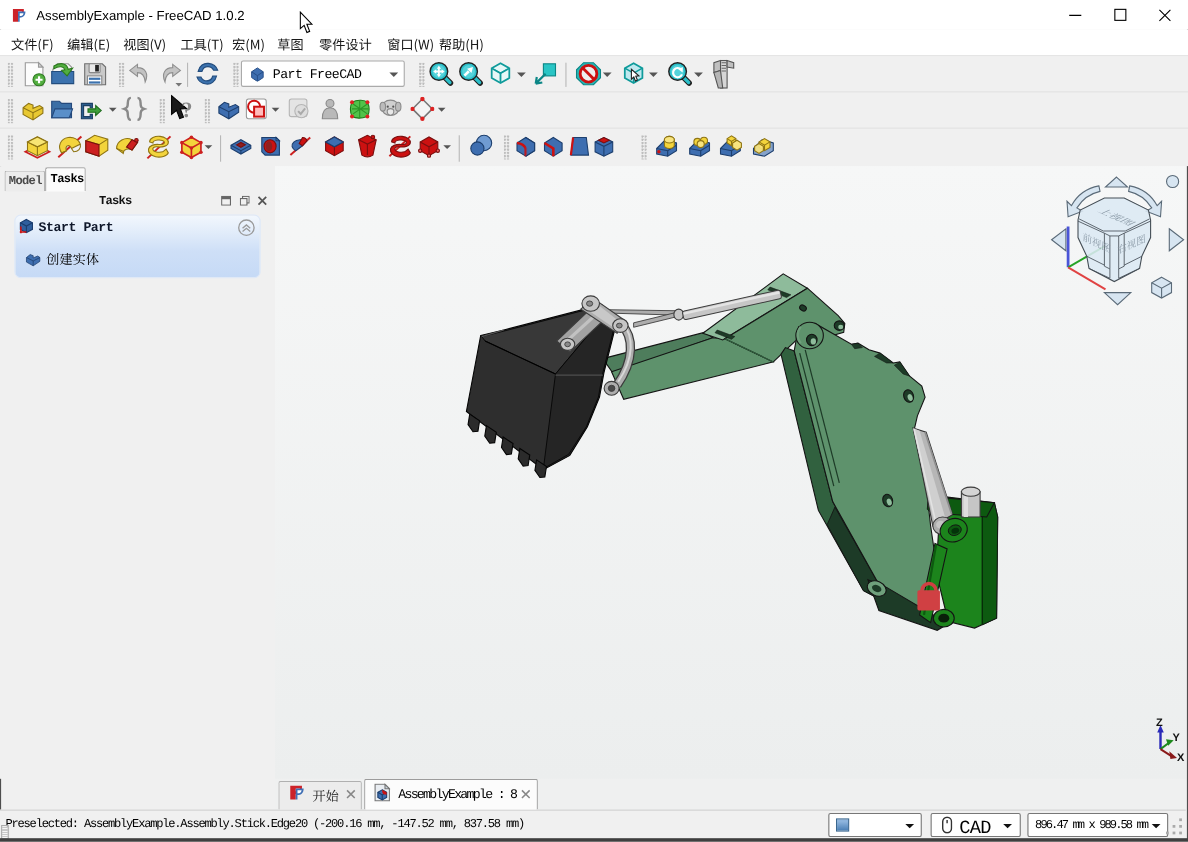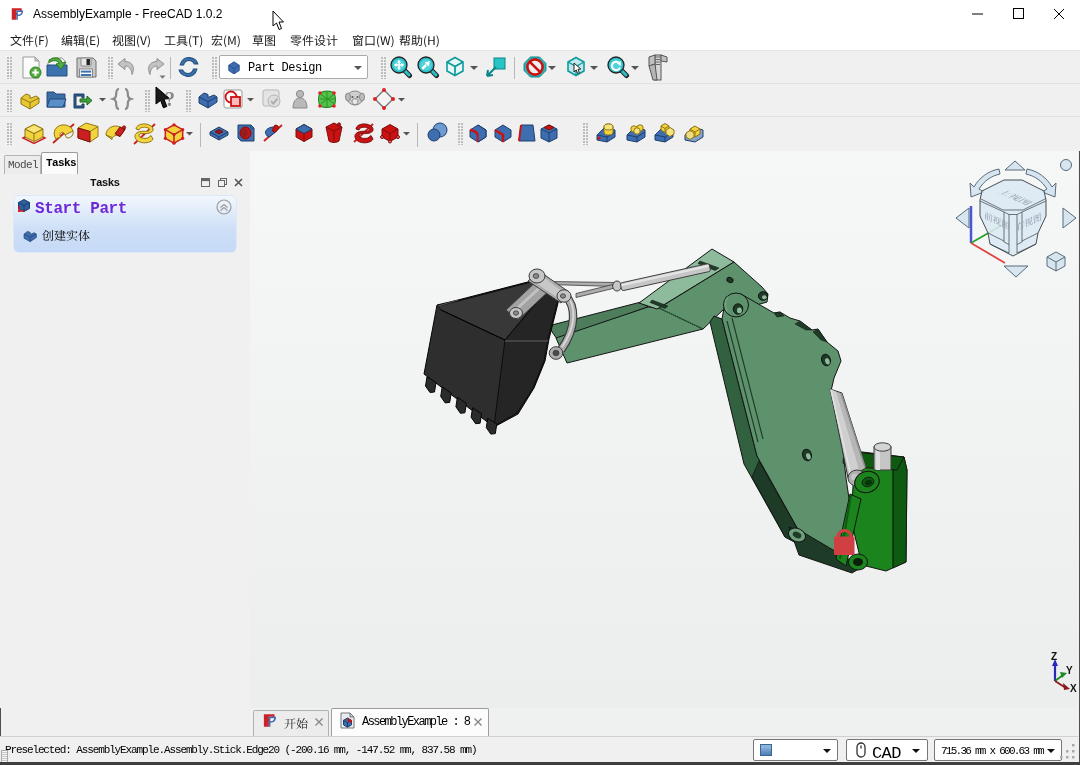--- a/index.html
+++ b/index.html
@@ -247,21 +247,21 @@
     <svg class="abs" style="left:176px;top:54px" width="25" height="26" viewBox="0 0 24 24">
       <path d="M4 10 C5 5 9 2.5 13 3 C17 3.5 20 6 21 9 L17.5 9 C16.5 7 14.5 5.8 12.5 5.8 C10 5.8 8 7.5 7.3 10 Z" fill="#3c72ae" stroke="#234d7e"></path>
       <path d="M20 14 C19 19 15 21.5 11 21 C7 20.5 4 18 3 15 L6.5 15 C7.5 17 9.5 18.2 11.5 18.2 C14 18.2 16 16.5 16.7 14 Z" fill="#3c72ae" stroke="#234d7e"></path>
     </svg>
     <div class="combo" style="left:219px;top:55px;width:149px;height:24px;border-color:#aaa"></div>
     <svg class="abs" style="left:227px;top:60px" width="14" height="14" viewBox="0 0 16 16">
       <path d="M2 6 l6 -4 6 4 v6 l-6 4 -6 -4 z" fill="#3e6eb0" stroke="#274e87"></path>
       <path d="M2 6 l6 4 6 -4" fill="none" stroke="#274e87"></path>
       <path d="M8 10 v6" stroke="#274e87"></path>
     </svg>
-    <div class="abs mono" style="left:248px;top:61px;font-size:12px;letter-spacing:-0.5px;color:#000">Part Design</div>
+    <div class="abs mono" style="left:248px;top:61px;font-size:12px;letter-spacing:-0.5px;color:#000">Part FreeCAD</div>
     <svg class="abs" style="left:353px;top:64px" width="10" height="8" viewBox="0 0 10 8">
       <path d="M1 2 l4 4 4 -4 z" fill="#555"></path>
     </svg>
     <svg class="abs" style="left:389px;top:55px" width="24" height="24" viewBox="0 0 24 24">
       <path d="M14.6 14.6 L20.5 20.5" stroke="#222" stroke-width="5" stroke-linecap="round"></path>
       <path d="M14.6 14.6 L20 20" stroke="#2bbfc9" stroke-width="3" stroke-linecap="round"></path>
       <circle cx="10" cy="10" r="8" fill="#2bbfc9" stroke="#222" stroke-width="1.3"></circle>
       <circle cx="10" cy="10" r="5.8" fill="#54d2da" stroke="none"></circle>
       <path d="M10 4.8 L12 7.5 L10.8 7.5 L10.8 9.2 L12.5 9.2 L12.5 8 L15.2 10 L12.5 12 L12.5 10.8 L10.8 10.8 L10.8 12.5 L12 12.5 L10 15.2 L8 12.5 L9.2 12.5 L9.2 10.8 L7.5 10.8 L7.5 12 L4.8 10 L7.5 8 L7.5 9.2 L9.2 9.2 L9.2 7.5 L8 7.5 Z" fill="#fff" stroke="none"></path>
     </svg>
@@ -515,41 +515,41 @@
       <path d="M14 9 l4 -2.5 4 2.5 v4 l-4 2.5 -4 -2.5 z" fill="#f8e47e" stroke="#8f7514"></path>
     </svg>
     <svg class="abs" style="left:682px;top:121px" width="24" height="24" viewBox="0 0 24 24">
       <path d="M3 14 l8 -8 10 3 v7 l-8 5 -10 -2 z" fill="#3e6eb0" stroke="#1d3f6e" fill-opacity="0.6"></path>
       <path d="M8 8 l5 -3 5 3 v5 l-5 3 -5 -3 z" fill="#f3d43c" stroke="#8f7514"></path>
       <path d="M8 8 l5 3 5 -3 M13 11 v5" fill="none" stroke="#8f7514"></path>
       <path d="M4 12 l4 -2.5 4 2.5 v4 l-4 2.5 -4 -2.5 z" fill="#f8e47e" stroke="#8f7514" fill-opacity="0.9"></path>
     </svg>
     <div class="abs" style="left:4px;top:155px;width:37px;height:19px;background:#ececec;border:1px solid #b4b4b4;border-bottom:none;border-radius:2px 2px 0 0"></div>
     <div class="abs" style="left:41px;top:152px;width:37px;height:22px;background:#fbfbfb;border:1px solid #9c9c9c;border-bottom:none;border-radius:2px 2px 0 0"></div>
-    <div class="abs mono" style="left:8px;top:159px;font-size:11px;letter-spacing:-0.6px;color:#4a4a4a;font-weight:normal">Model</div>
+    <div class="abs mono" style="left:8px;top:159px;font-size:11px;letter-spacing:-0.6px;color:#4a4a4a;font-weight:bold">Model</div>
     <div class="abs mono" style="left:46px;top:157px;font-size:11px;letter-spacing:-0.6px;color:#000;font-weight:bold">Tasks</div>
     <div class="abs mono" style="left:90px;top:177px;font-size:11px;letter-spacing:-0.7px;color:#111;font-weight:bold">Tasks</div>
     <svg class="abs" style="left:201px;top:178px" width="9" height="9" viewBox="0 0 9 9">
       <rect x="0.5" y="0.5" width="8" height="8" fill="none" stroke="#666"></rect>
       <rect x="0.5" y="0.5" width="8" height="2.6" fill="#666"></rect>
     </svg>
     <svg class="abs" style="left:218px;top:178px" width="9" height="9" viewBox="0 0 9 9">
       <rect x="2.5" y="0.5" width="6" height="6" fill="none" stroke="#666"></rect>
       <rect x="0.5" y="2.5" width="6" height="6" fill="#f0f0f0" stroke="#666"></rect>
     </svg>
     <svg class="abs" style="left:234px;top:178px" width="9" height="9" viewBox="0 0 9 9">
       <path d="M1 1 L8 8 M8 1 L1 8" stroke="#555" stroke-width="1.6"></path>
     </svg>
     <div class="abs" style="left:13px;top:195px;width:224px;height:58px;border-radius:6px;background:linear-gradient(#f2f7fd 0%,#e1ecfa 28%,#cedff7 58%,#c6daf6 100%);border:1px solid #dde8f8"></div>
     <svg class="abs" style="left:16px;top:198px" width="16" height="16" viewBox="0 0 16 16">
       <path d="M8 1.5 l5.5 3 v6 l-5.5 3 -5.5 -3 v-6 z" fill="#2f5f9e" stroke="#1a3c6e"></path>
       <path d="M2.5 4.5 l5.5 3 5.5 -3 M8 7.5 v6" fill="none" stroke="#1a3c6e"></path>
       <path d="M2 13 h6 M3 8 v6" stroke="#c11" stroke-width="1.4"></path>
     </svg>
-    <div class="abs mono" style="left:35px;top:200px;font-size:16px;letter-spacing:-0.4px;color:#6d28d9;font-weight:bold">Start Part</div>
+    <div class="abs mono" style="left:35px;top:200px;font-size:12px;letter-spacing:-0.4px;color:#0f172a;font-weight:bold">Start Part</div>
     <svg class="abs" style="left:216px;top:199px" width="16" height="16" viewBox="0 0 16 16">
       <circle cx="8" cy="8" r="7" fill="none" stroke="#9a9a9a" stroke-width="1.2"></circle>
       <path d="M4.5 8.5 L8 5.5 L11.5 8.5 M4.5 11.5 L8 8.5 L11.5 11.5" fill="none" stroke="#9a9a9a" stroke-width="1.2"></path>
     </svg>
     <svg class="abs" style="left:22px;top:228px" width="15" height="15" viewBox="0 0 22 22">
       <path d="M3 9 l5 -4 4 1.5 v3 l6 -2.5 3 2 v5 l-9 6 -9 -5 z" fill="#3e6eb0" stroke="#1d3f6e"></path>
       <path d="M3 9 l9 4.5 9 -4.5 M12 13.5 V20" fill="none" stroke="#1d3f6e"></path>
     </svg>
     <svg style="position:absolute;left:42px;top:228.0px;overflow:visible" width="48" height="16">
       <g transform="translate(0,12.0) scale(0.012000,-0.012000)" fill="#000">
@@ -750,21 +750,21 @@
     <div class="combo" style="left:846px;top:739px;width:82px;height:22px;border-color:#777"></div>
     <svg class="abs" style="left:856px;top:742px" width="10" height="16" viewBox="0 0 10 16">
       <rect x="1" y="1" width="8" height="14" rx="4" fill="none" stroke="#333" stroke-width="1.3"></rect>
       <path d="M5 3.5 v3" stroke="#333" stroke-width="1.3"></path>
     </svg>
     <div class="abs mono" style="left:872px;top:744px;font-size:17px;letter-spacing:-0.6px;color:#000">CAD</div>
     <svg class="abs" style="left:911px;top:747px" width="10" height="8" viewBox="0 0 10 8">
       <path d="M1 2 l4 4 4 -4 z" fill="#111"></path>
     </svg>
     <div class="combo" style="left:934px;top:739px;width:128px;height:22px;border-color:#777"></div>
-    <div class="abs mono" style="left:941px;top:745px;font-size:11px;letter-spacing:-1.75px;color:#000">715.36 mm x 600.63 mm</div>
+    <div class="abs mono" style="left:941px;top:745px;font-size:11px;letter-spacing:-1.75px;color:#000">896.47 mm x 989.58 mm</div>
     <svg class="abs" style="left:1046px;top:747px" width="10" height="8" viewBox="0 0 10 8">
       <path d="M1 2 l4 4 4 -4 z" fill="#111"></path>
     </svg>
     <div class="abs" style="left:1px;top:750px;width:7px;height:13px;background:repeating-linear-gradient(#f6f6f6 0 1px,#c9c9c9 1px 2px);border:1px solid #aaa"></div>
     <div class="abs" style="left:0;top:762px;width:1080px;height:3px;background:#3f3f3f"></div>
     <svg class="abs" style="left:1060px;top:740px" width="20" height="23" viewBox="0 0 20 23">
       <rect x="12" y="16" width="2.5" height="2.5" fill="#aaa"></rect>
       <rect x="12" y="10" width="2.5" height="2.5" fill="#aaa"></rect>
       <rect x="6" y="16" width="2.5" height="2.5" fill="#aaa"></rect>
       <rect x="12" y="4" width="2.5" height="2.5" fill="#aaa"></rect>

